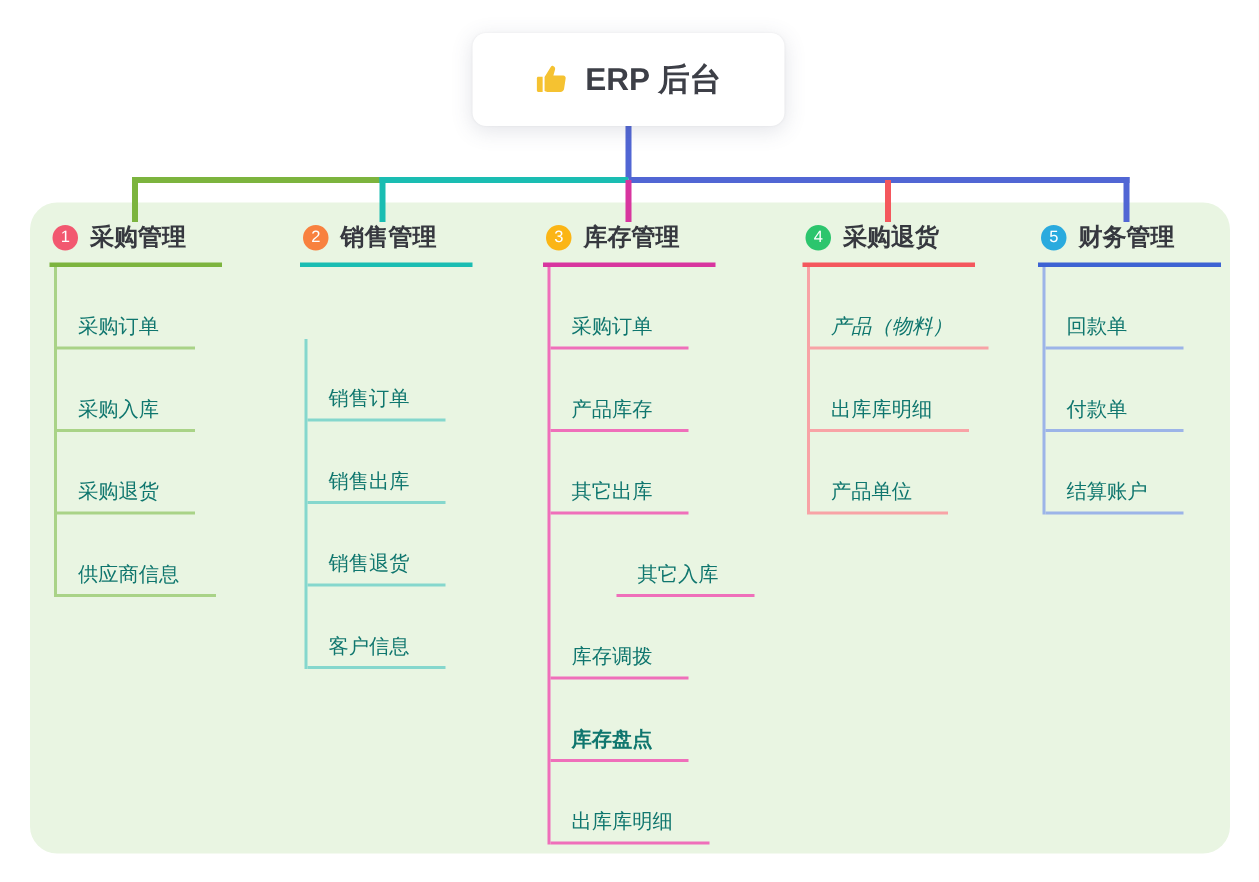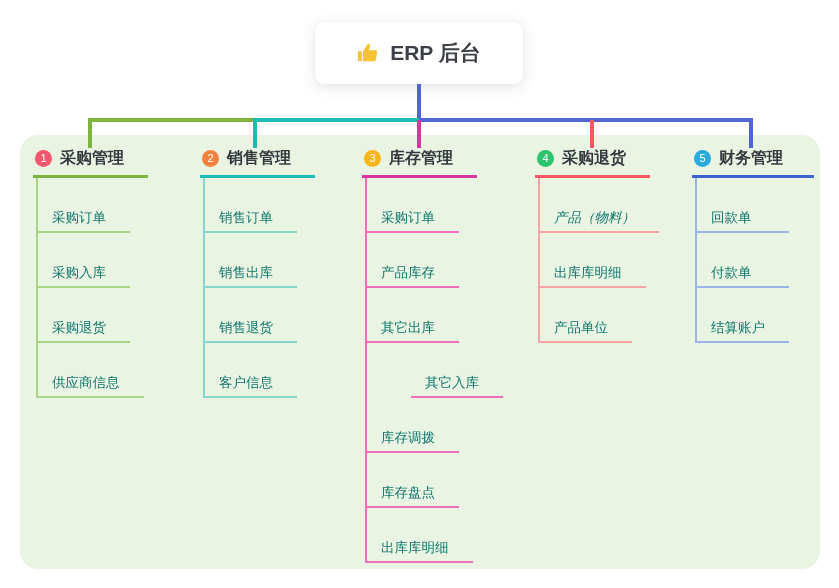--- a/index.html
+++ b/index.html
@@ -77,40 +77,40 @@
       <div class="row" style="border-bottom-color: rgb(169, 211, 135);">采购退货</div>
       <div class="row" style="border-bottom-color: rgb(169, 211, 135);">供应商信息</div>
     </div>
   </div>
 
   <div class="col" style="left:200px;">
     <div class="hdr" style="border-bottom-color: rgb(26, 189, 178);">
       <span class="badge" style="background-color: rgb(248, 129, 63);">2</span>
       <span>销售管理</span>
     </div>
-    <div class="children" style="border-left-color: rgb(133, 215, 205);">
+    <div class="children" style="border-left-color: rgb(133, 215, 205); margin-top: 48px;">
       <div class="row" style="border-bottom-color: rgb(133, 215, 205);">销售订单</div>
       <div class="row" style="border-bottom-color: rgb(133, 215, 205);">销售出库</div>
       <div class="row" style="border-bottom-color: rgb(133, 215, 205);">销售退货</div>
       <div class="row" style="border-bottom-color: rgb(133, 215, 205);">客户信息</div>
     </div>
   </div>
 
   <div class="col" style="left:362px;">
     <div class="hdr" style="border-bottom-color: rgb(216, 53, 159);">
       <span class="badge" style="background-color: rgb(251, 181, 21);">3</span>
       <span>库存管理</span>
     </div>
     <div class="children" style="border-left-color: rgb(239, 111, 186);">
       <div class="row" style="border-bottom-color: rgb(239, 111, 186);">采购订单</div>
       <div class="row" style="border-bottom-color: rgb(239, 111, 186);">产品库存</div>
       <div class="row" style="border-bottom-color: rgb(239, 111, 186);">其它出库</div>
       <div class="row" style="border-bottom-color: rgb(239, 111, 186); margin-left: 44px;">其它入库</div>
       <div class="row" style="border-bottom-color: rgb(239, 111, 186);">库存调拨</div>
-      <div class="row" style="border-bottom-color: rgb(239, 111, 186);">库存盘点</div>
+      <div class="row" style="border-bottom-color: rgb(239, 111, 186); font-weight: bold;">库存盘点</div>
       <div class="row" style="border-bottom-color: rgb(239, 111, 186);">出库库明细</div>
     </div>
   </div>
 
   <div class="col" style="left:535px;">
     <div class="hdr" style="border-bottom-color: rgb(244, 87, 93);">
       <span class="badge" style="background-color: rgb(44, 197, 109);">4</span>
       <span>采购退货</span>
     </div>
     <div class="children" style="border-left-color: rgb(248, 163, 166);">

